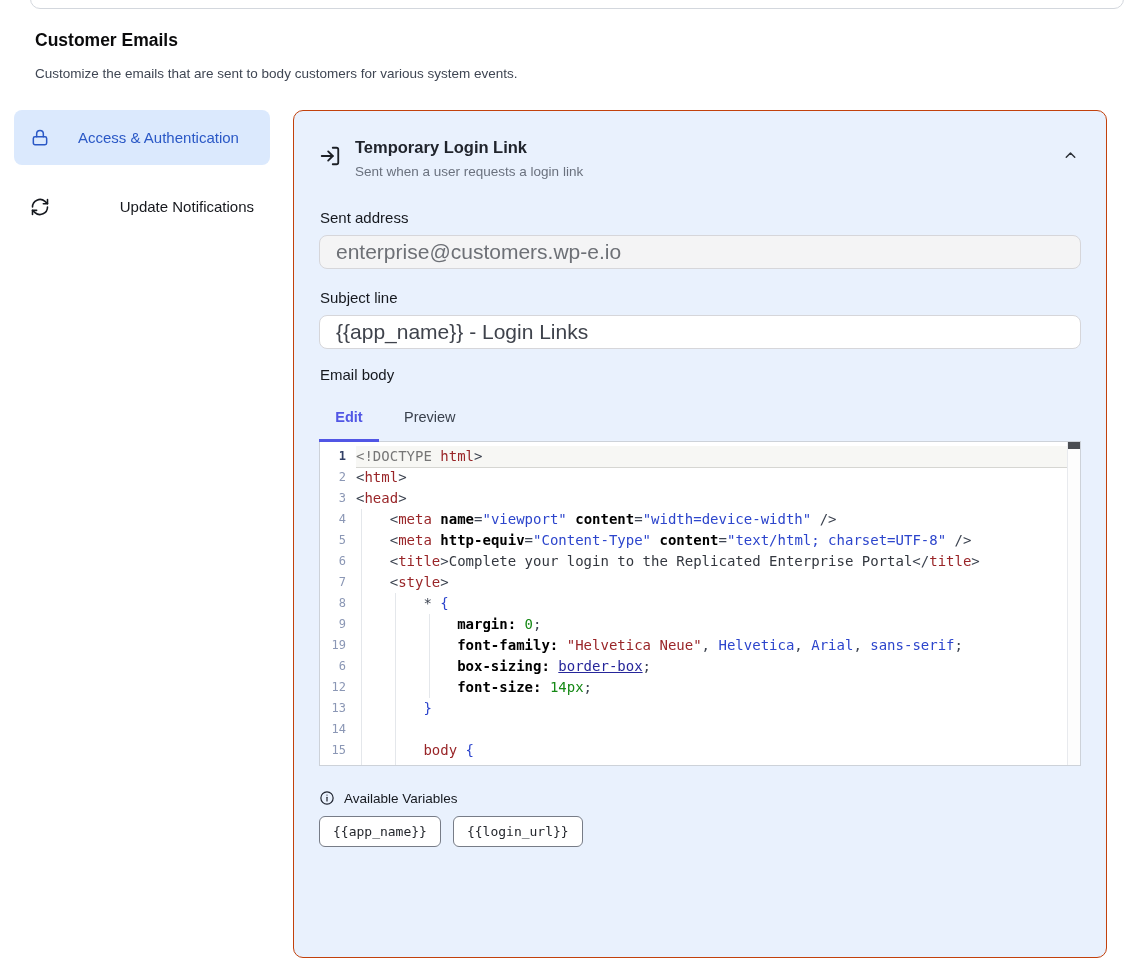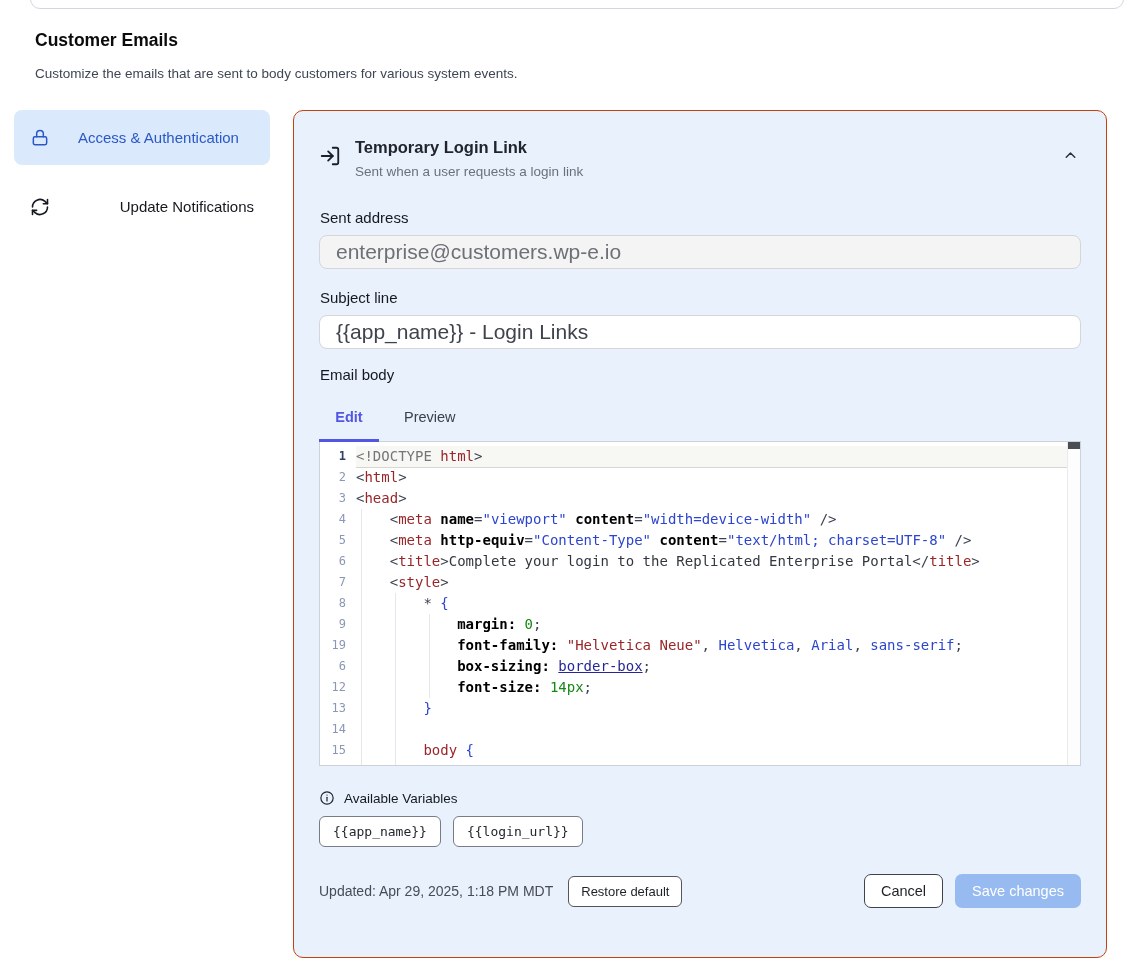--- a/index.html
+++ b/index.html
@@ -275,20 +275,13 @@
         <circle cx="12" cy="7.6" r="0.9" fill="#1f2430" stroke="none"></circle>
       </svg>
     </span>
     <span>Available Variables</span>
   </div>
   <div class="chips-row">
     <div class="chip">{{app_name}}</div>
     <div class="chip">{{login_url}}</div>
   </div>
 
-  <div class="panel-footer">
-    <span class="updated">Updated: Apr 29, 2025, 1:18 PM MDT</span>
-    <button class="btn btn-restore">Restore default</button>
-    <span class="footer-spacer"></span>
-    <button class="btn btn-cancel">Cancel</button>
-    <button class="btn btn-save">Save changes</button>
-  </div>
 </div>
 
 </body></html>

